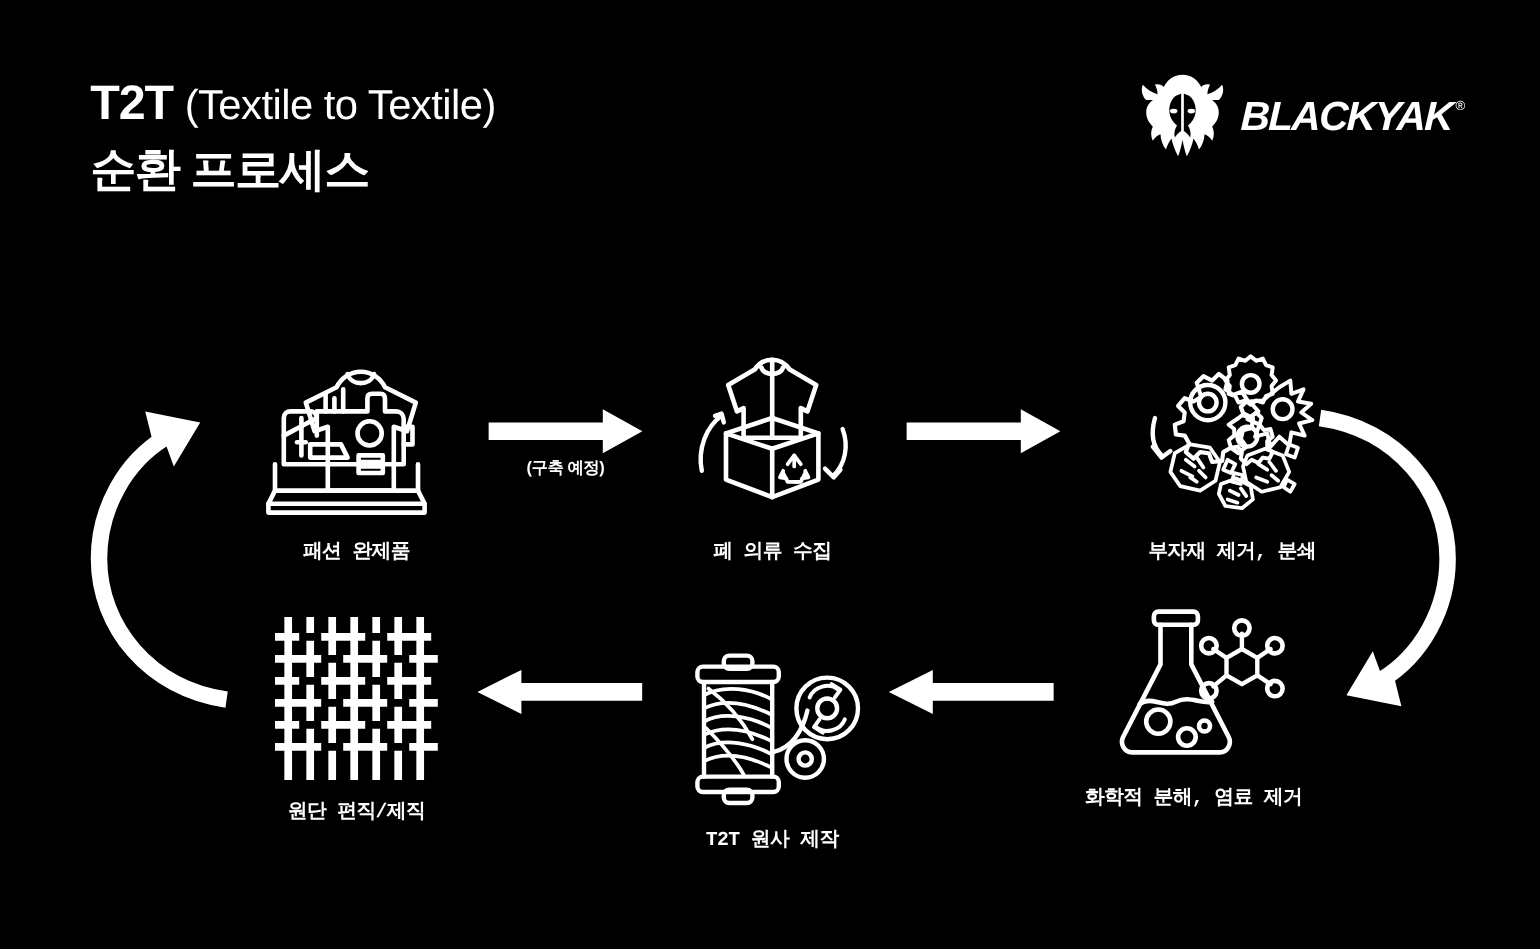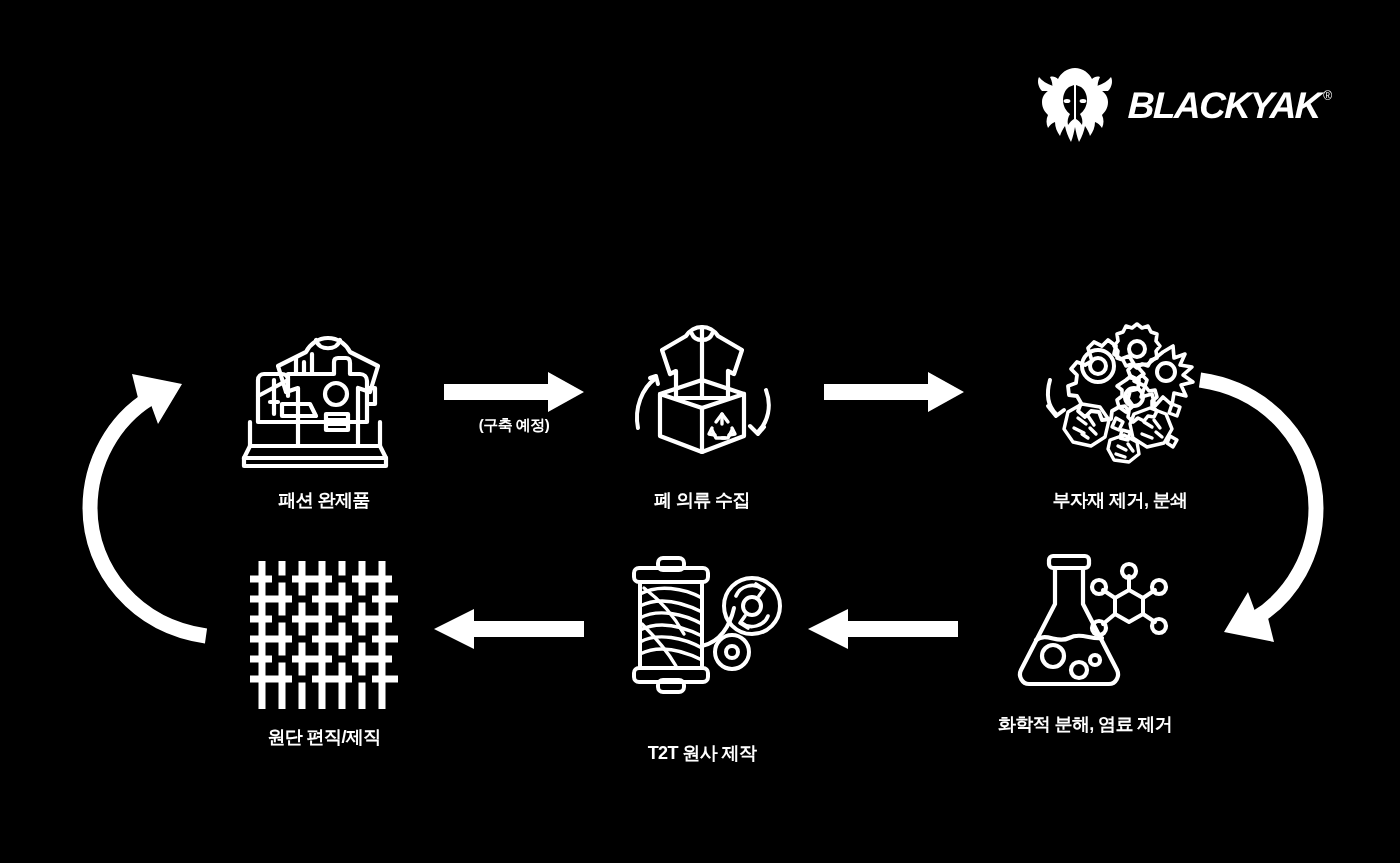--- a/index.html
+++ b/index.html
@@ -82,20 +82,21 @@
 
   
   #diagram { position: absolute; inset: 0; }
 
   .node {
     position: absolute;
     width: 220px;
     display: flex;
     flex-direction: column;
     align-items: center;
+    font-family: Liberation Mono, monospace;
   }
   .node-icon {
     height: 160px;
     display: flex;
     align-items: center;
     justify-content: center;
   }
   .node-label {
     margin-top: 10px;
     font-size: 18px;
@@ -103,21 +104,21 @@
     letter-spacing: -0.6px;
     white-space: nowrap;
     text-align: center;
   }
 
   
   #node-1 { left: 214px;  top: 318px; }
   #node-2 { left: 592px;  top: 318px; justify-content: center; }
   #node-3 { left: 1010px;  top: 318px; }
   #node-4 { left: 975px;  top: 542px; }
-  #node-5 { left: 592px;  top: 542px; gap: 29px; }
+  #node-5 { left: 592px;  top: 580px; }
   #node-6 { left: 214px;  top: 555px; align-items: center; }
 
   
   .arrow {
     position: absolute;
     height: 44px;
     display: flex;
     align-items: center;
   }
   #arrow-1 { left: 444px;  top: 370px; width: 140px; }
@@ -140,20 +141,25 @@
   
   #curve-left  { position: absolute; left: 66px;   top: 358px; }
   #curve-right { position: absolute; left: 1186px; top: 358px; }
 </style>
 </head>
 <body>
 
 <div id="stage">
 
   <div id="header-title">
+    <div class="title-line1">
+      <span class="title-strong">T2T</span>
+      <span class="title-paren">(Textile to Textile)</span>
+    </div>
+    <div class="title-line2">순환 프로세스</div>
   </div>
 
   <div id="brand-logo">
     <svg class="yak-mark" width="78" height="80" viewBox="0 0 78 80" aria-hidden="true">
       <g fill="#ffffff">
 
         <path d="M6 26 C2 22 1 16 3 12 C6 16 11 19 17 21 C20 22 22 24 22 27
                  C17 26 11 26 6 26 Z"></path>
 
         <path d="M72 26 C76 22 77 16 75 12 C72 16 67 19 61 21 C58 22 56 24 56 27

